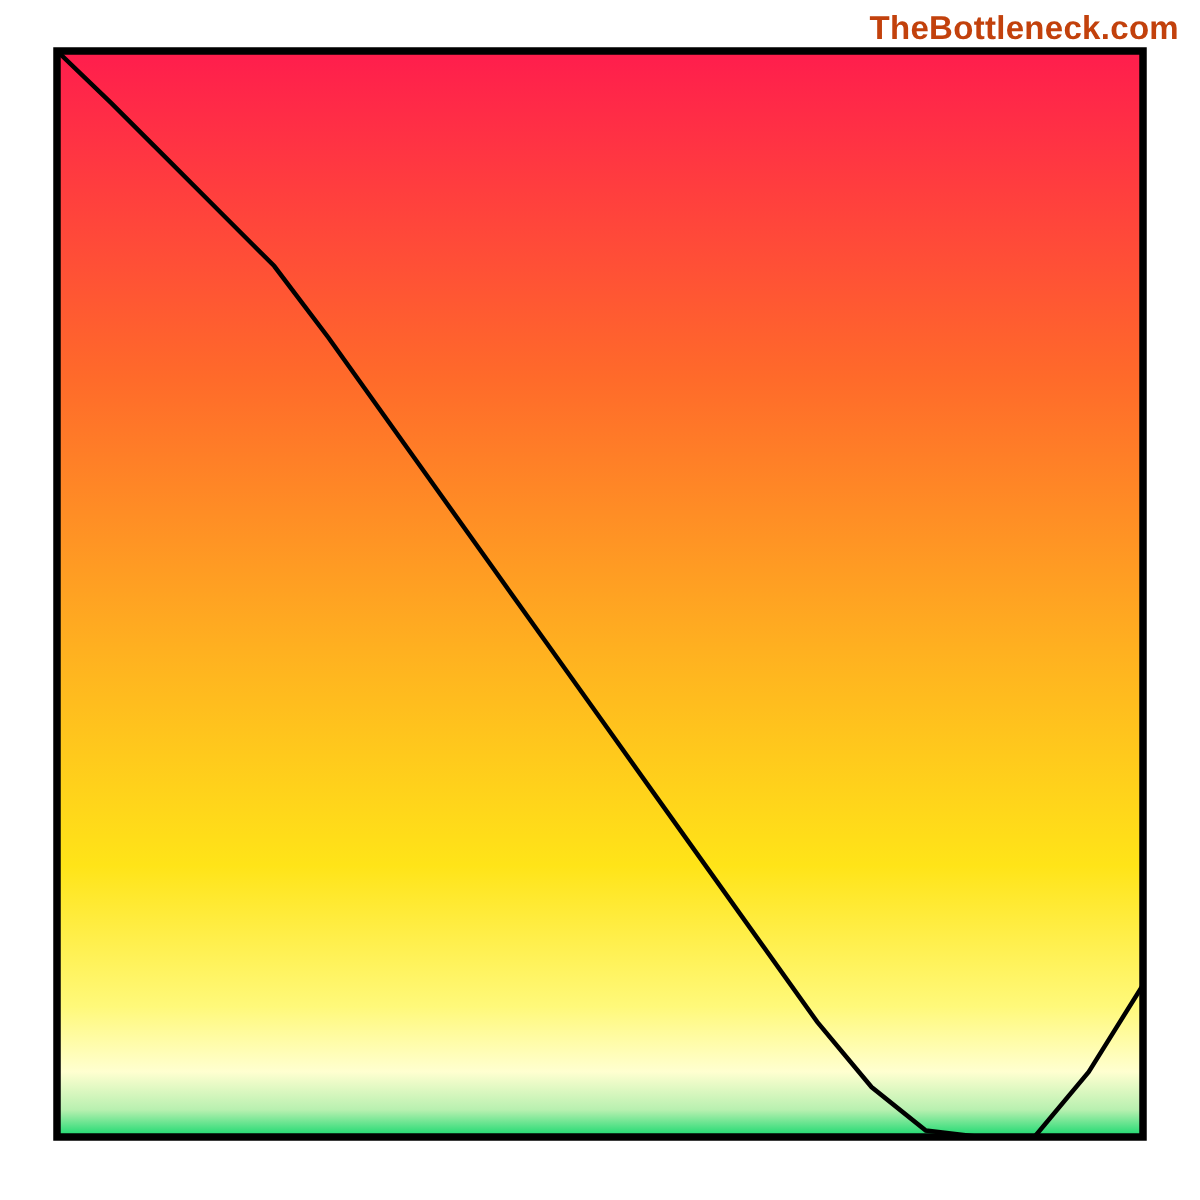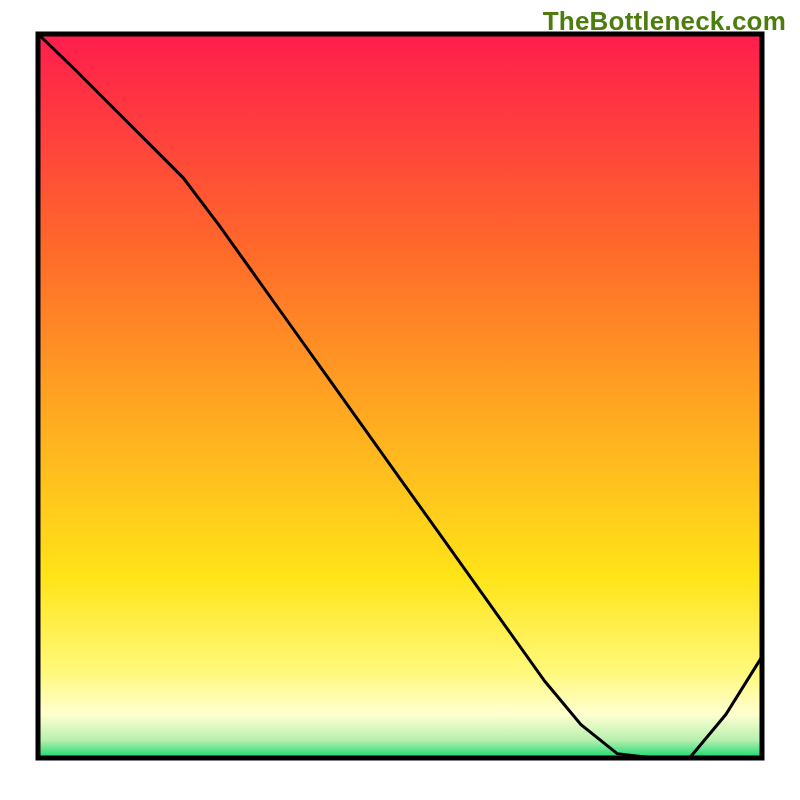--- a/index.html
+++ b/index.html
@@ -12,23 +12,23 @@
   }
   .wrap {
     position: relative;
     width: 800px;
     height: 800px;
   }
   .watermark {
     position: absolute;
     top: 6px;
     right: 14px;
-    font-size: 26px;
+    font-size: 22px;
     font-weight: 600;
-    color: #4d7c0f;
+    color: #c2410c;
     letter-spacing: 0.2px;
   }
   svg {
     display: block;
   }
 </style>
 </head>
 <body>
 
 <div class="wrap">

